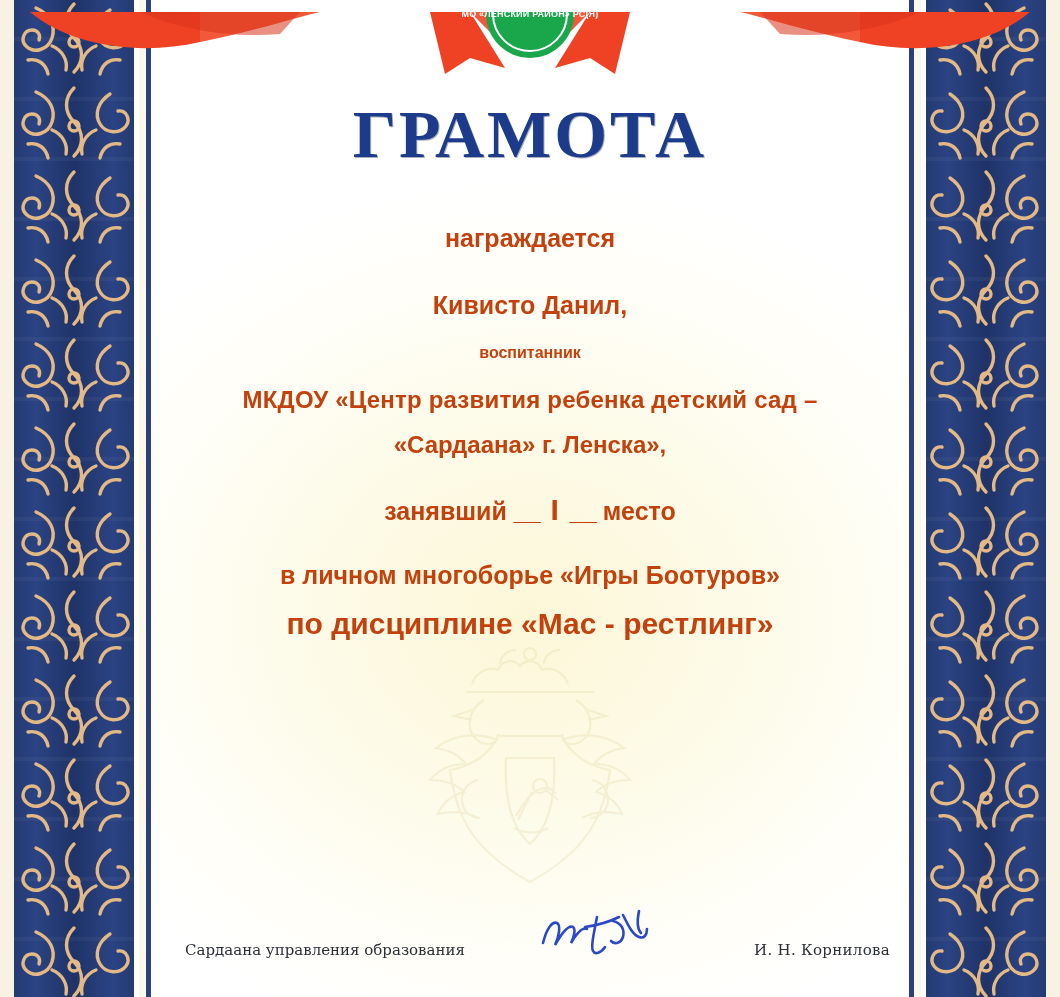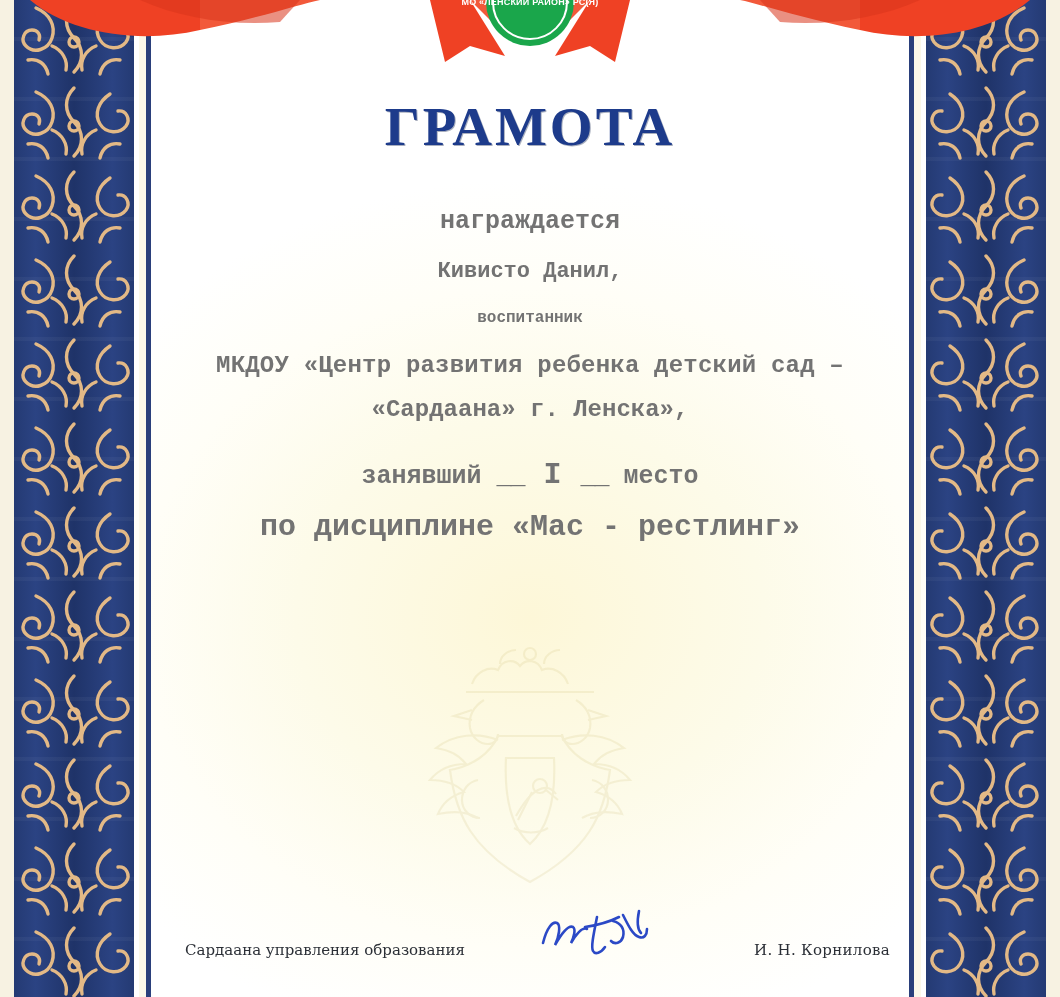--- a/index.html
+++ b/index.html
@@ -90,21 +90,21 @@
     top: 0; bottom: 0;
     width: 7px;
     background: #fbf8ea;
   }
   .border-col.left .gap  { left: 139px; }
   .border-col.right .gap { right: 139px; }
 
   
   .ribbon {
     position: absolute;
-    top: 0;
+    top: 12px;
     left: 0;
     width: 1060px;
     height: 80px;
     pointer-events: none;
   }
   .ribbon svg { display:block; }
   .rosette-label {
     position: absolute;
     left: 50%;
     top: -3px;
@@ -137,35 +137,35 @@
     left: 170px;
     top: 0;
     width: 720px;
     height: 997px;
     text-align: center;
   }
 
   .title {
     margin-top: 95px;
     font-family: "Liberation Serif", serif;
-    font-size: 55px;
+    font-size: 68px;
     font-weight: bold;
     letter-spacing: 3px;
     color: #1d3b8b;
     text-shadow: 1px 1px 0 rgba(10,25,70,0.35);
   }
 
   .line {
-    font-family: Liberation Mono, monospace;
+    font-family: Liberation Sans, sans-serif;
     font-weight: bold;
-    color: #737373;
+    color: #c2410c;
     line-height: 1.28;
   }
   .l-awarded  { margin-top: 48px; font-size: 25px; }
-  .l-name     { margin-top: 20px; font-size: 22px; }
+  .l-name     { margin-top: 35px; font-size: 25px; }
   .l-role     { margin-top: 22px; font-size: 16px; }
   .l-org1     { margin-top: 22px; font-size: 24px; letter-spacing: 0.2px; }
   .l-org2     { margin-top: 14px; font-size: 24px; }
   .l-place    { margin-top: 30px; font-size: 25px; }
   .l-place .blank { letter-spacing: -1px; margin-top: 48px; }
   .l-place .rank  { font-size: 30px; font-weight: bold; padding: 0 4px; }
   .l-event    { margin-top: 30px; font-size: 25px; }
   .l-disc     { margin-top: 14px; font-size: 30px; }
 
   
@@ -565,20 +565,21 @@
     <div class="line l-org2">«Сардаана» г. Ленска»,</div>
 
     <div class="line l-place">
       <span>занявший</span>
       <span class="blank">__</span>
       <span class="rank">I</span>
       <span class="blank">__</span>
       <span>место</span>
     </div>
 
+    <div class="line l-event">в   личном  многоборье «Игры Боотуров»</div>
     <div class="line l-disc">по дисциплине «Мас - рестлинг»</div>
   </div>
 
   <div class="signature-row">
     <div class="sig-title">Сардаана управления образования</div>
     <div class="sig-mark">
       <svg width="150" height="52" viewBox="0 0 150 52" xmlns="http://www.w3.org/2000/svg">
         <g fill="none" stroke="#2b49c6" stroke-width="2.6" stroke-linecap="round">
           <path d="M8 34c4-16 10-22 14-20 4 2 2 14-2 22 8-14 14-20 18-18 3 2 1 10-2 16 6-10 12-16 16-14"></path>
           <path d="M50 18c14-2 26-6 34-10"></path>

